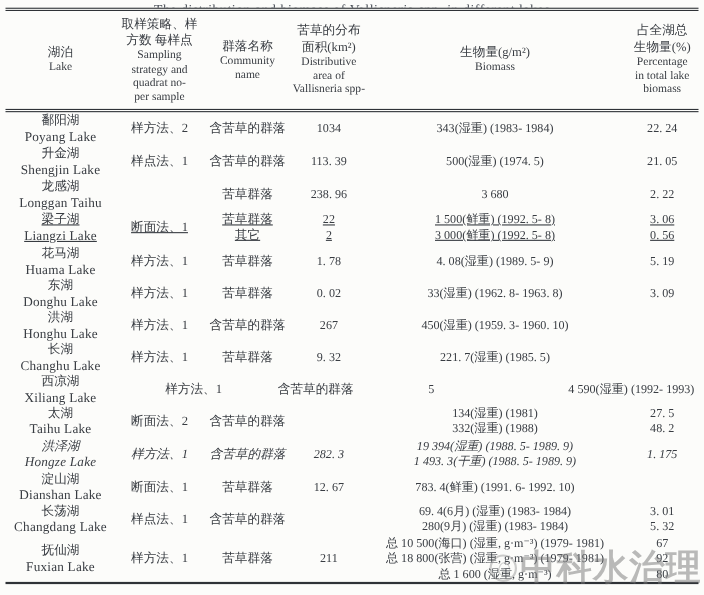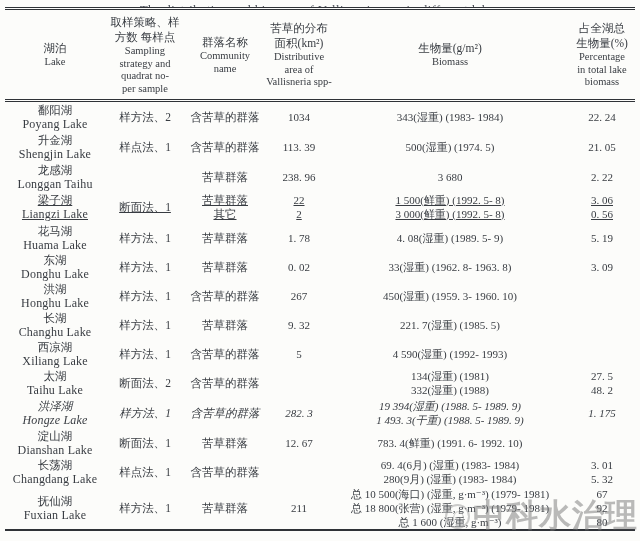--- a/index.html
+++ b/index.html
@@ -255,21 +255,21 @@
         <div class="cell">
           <span class="ln cn">苦草群落</span>
         </div>
         <div class="cell">
           <span class="ln">9. 32</span>
         </div>
         <div class="cell">
           <span class="ln">221. 7(湿重) (1985. 5)</span>
         </div>
       </div>
-      <div class="grid row" style="min-height: 29px;">
+      <div class="grid row" style="min-height: 29px; gap: 31px;">
         <div class="cell">
           <span class="ln cn">西凉湖</span>
           <span class="ln en">Xiliang Lake</span>
         </div>
         <div class="cell">
           <span class="ln cn">样方法、1</span>
         </div>
         <div class="cell">
           <span class="ln cn">含苦草的群落</span>
         </div>

